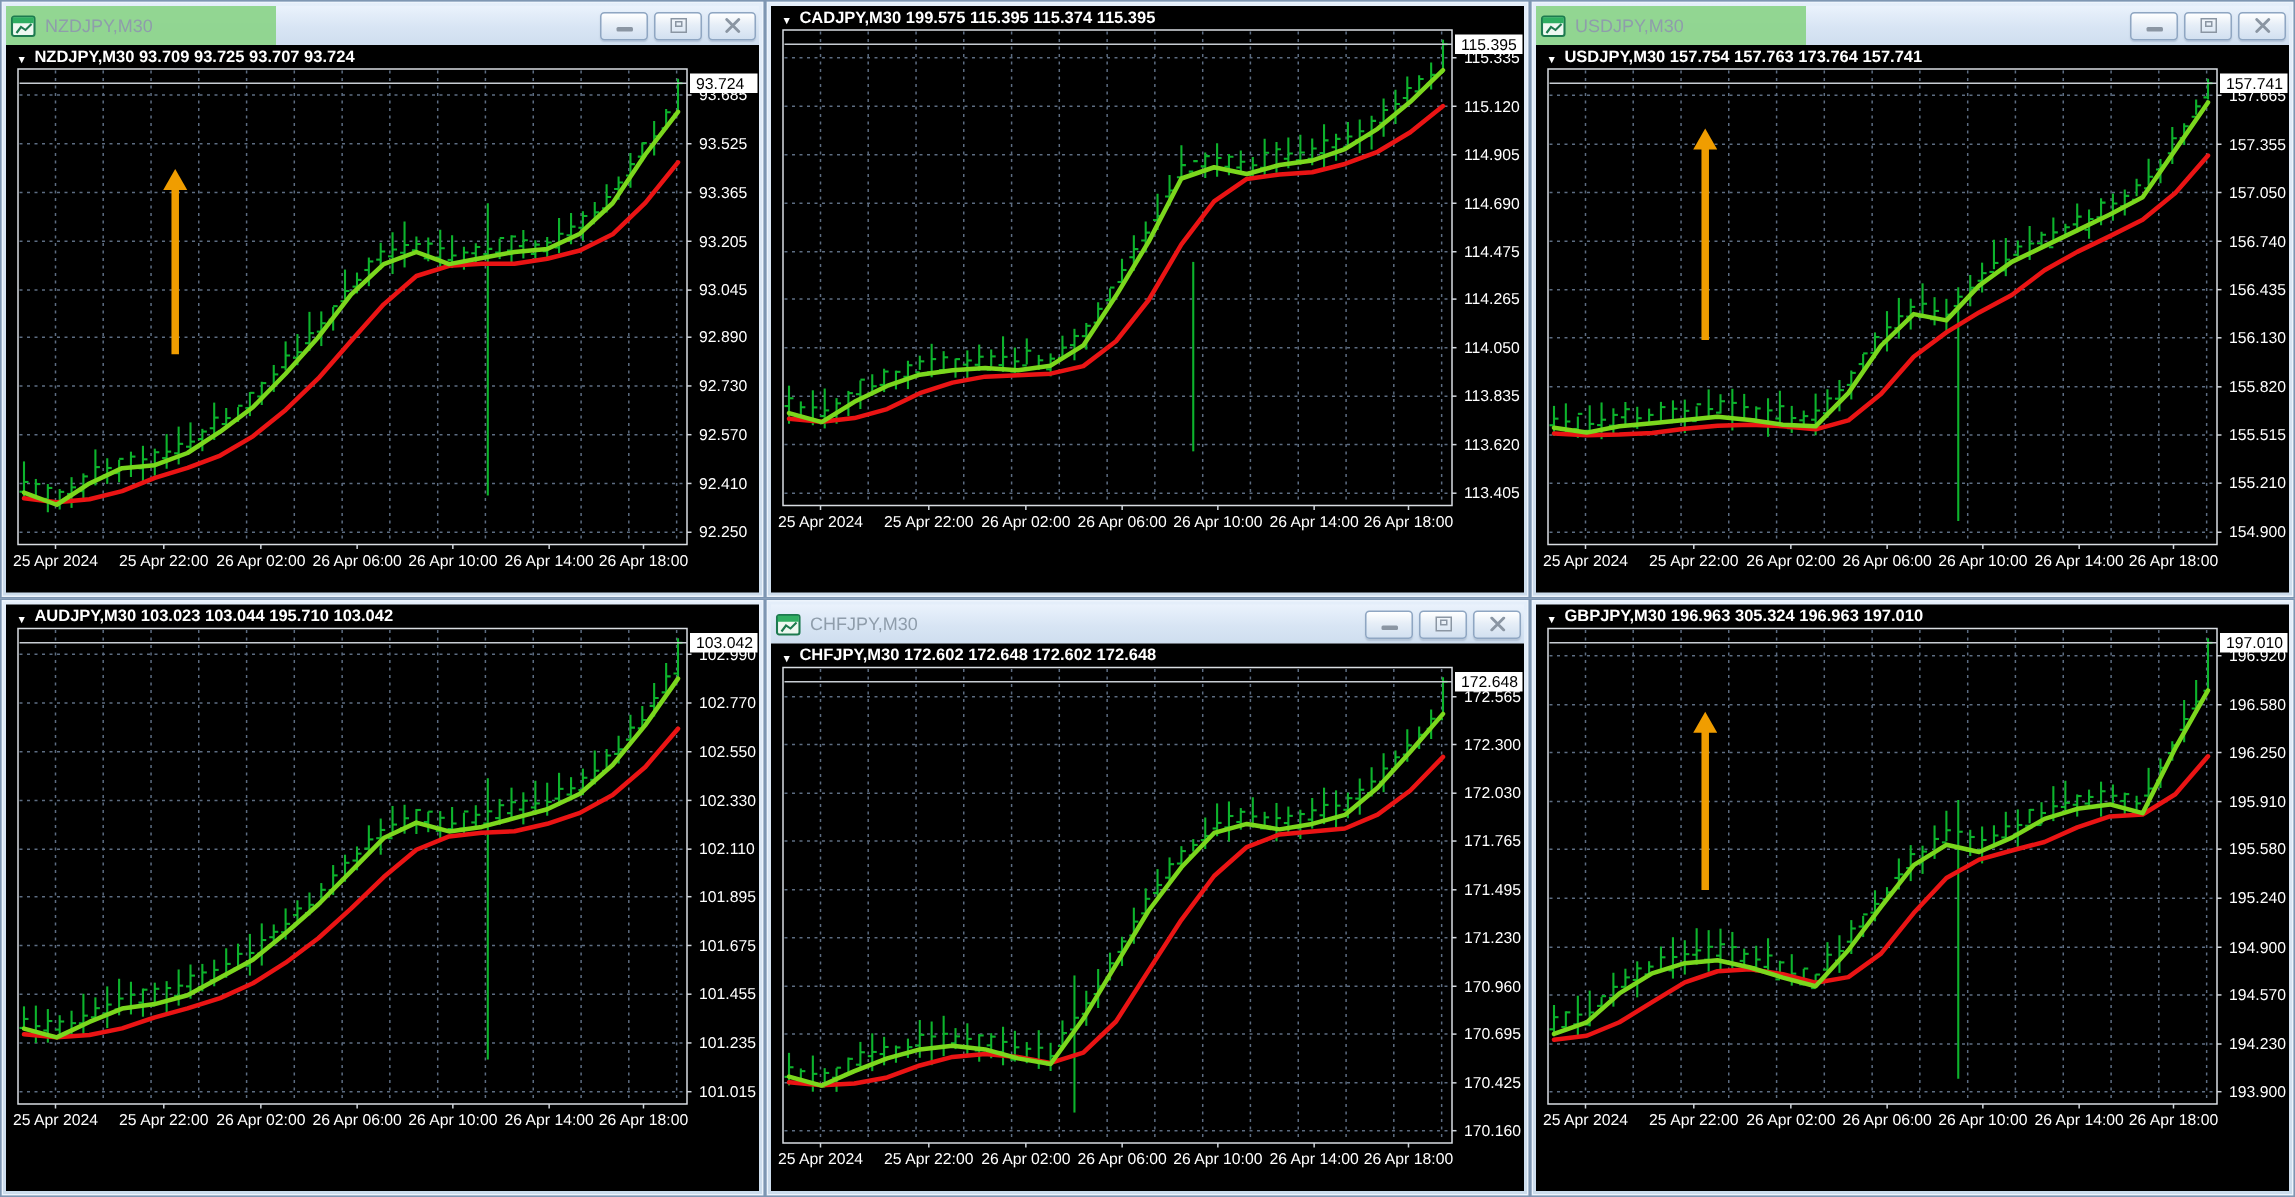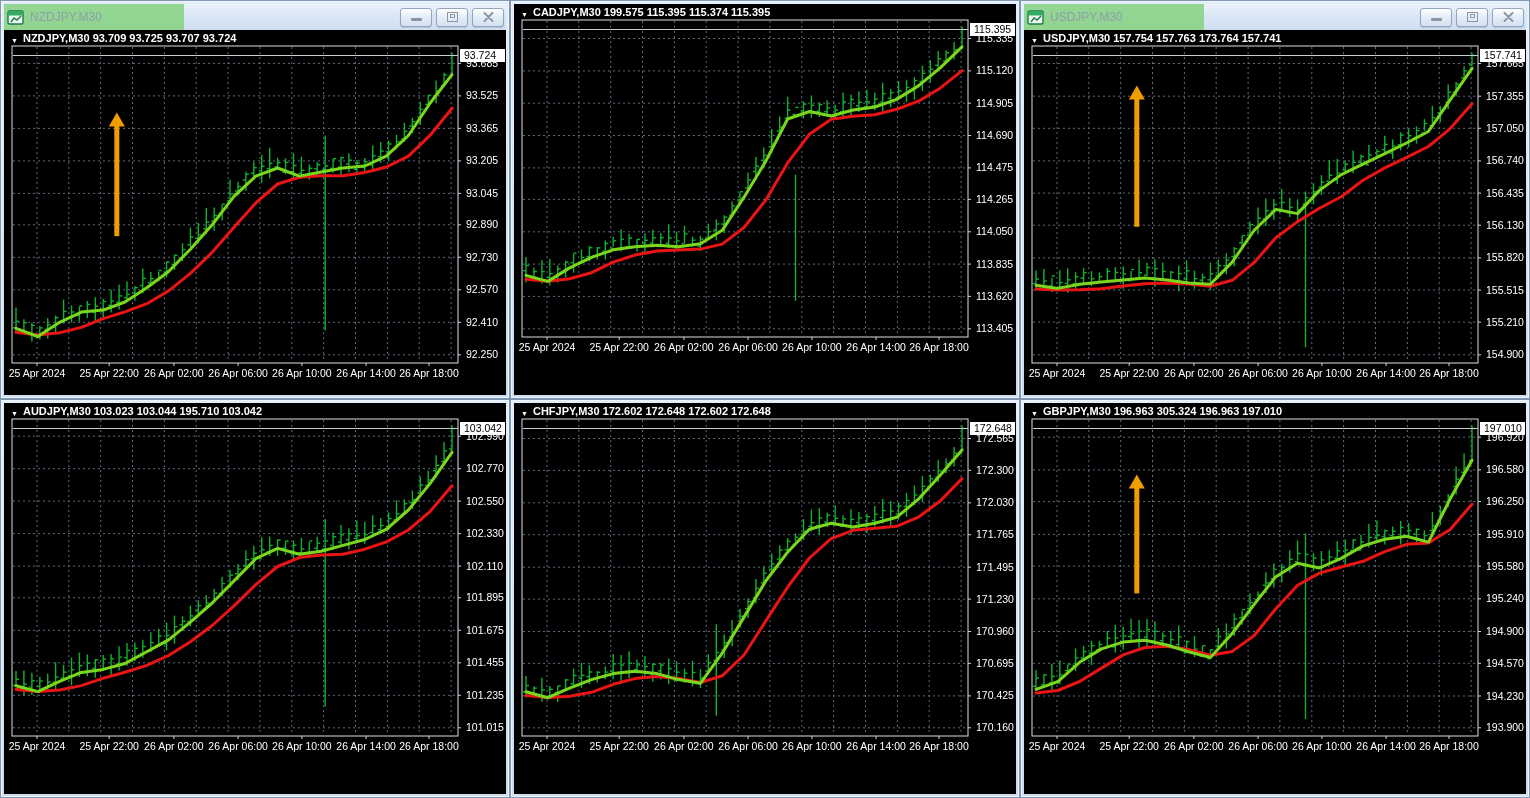--- a/index.html
+++ b/index.html
@@ -1057,20 +1057,42 @@
           <text x="297.9" y="347" class="axis-text mid">26 Apr 10:00</text>
           <line x1="362.1" y1="333" x2="362.1" y2="336" class="tick"></line>
           <text x="362.1" y="347" class="axis-text mid">26 Apr 14:00</text>
           <line x1="425.0" y1="333" x2="425.0" y2="336" class="tick"></line>
           <text x="425.0" y="347" class="axis-text mid">26 Apr 18:00</text>
         </svg>
     </div>
   </div>
 
   <div class="win">
+    <div class="titlebar">
+
+      <svg class="ticon" viewBox="0 0 17 15">
+        <rect x="1" y="1" width="15" height="13" rx="1.5" fill="#eef8f1" stroke="#1d7a4f" stroke-width="1.4"></rect>
+        <rect x="1.5" y="1.5" width="14" height="4" fill="#2fae62"></rect>
+        <path d="M4 12 L7 8 L10 10 L14 6" stroke="#1d7a4f" fill="none" stroke-width="1.4"></path>
+      </svg>
+      <span class="ttext">CHFJPY,M30</span>
+      <div class="btns">
+        <div class="btn">
+            <div class="gmin"></div>
+          </div>
+        <div class="btn">
+            <div class="gres"></div>
+          </div>
+        <div class="btn">
+          <svg class="gx" viewBox="0 0 11 10">
+              <path d="M1.5 1 L9.5 9 M9.5 1 L1.5 9"></path>
+            </svg>
+        </div>
+      </div>
+    </div>
     <div class="chart">
       <div class="chart-header">
         <span class="tri">▼</span>
         <span class="hdr-text">CHFJPY,M30  172.602 172.648 172.602 172.648</span>
       </div>
       <svg class="plot" viewBox="0 0 502 365">
           <line x1="33.0" y1="17" x2="33.0" y2="332" class="grid"></line>
           <line x1="64.8" y1="17" x2="64.8" y2="332" class="grid"></line>
           <line x1="96.7" y1="17" x2="96.7" y2="332" class="grid"></line>
           <line x1="128.5" y1="17" x2="128.5" y2="332" class="grid"></line>

